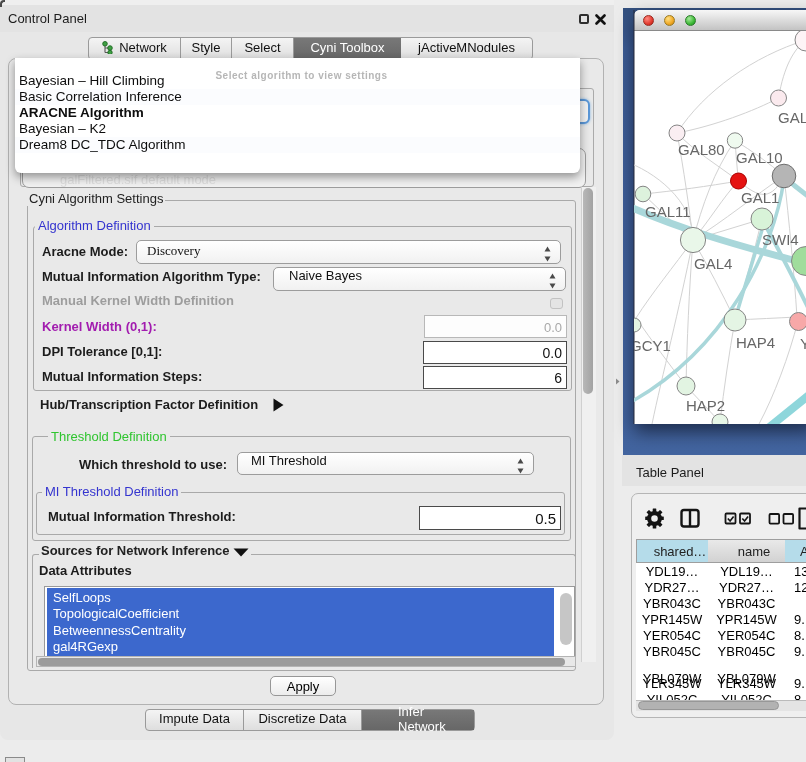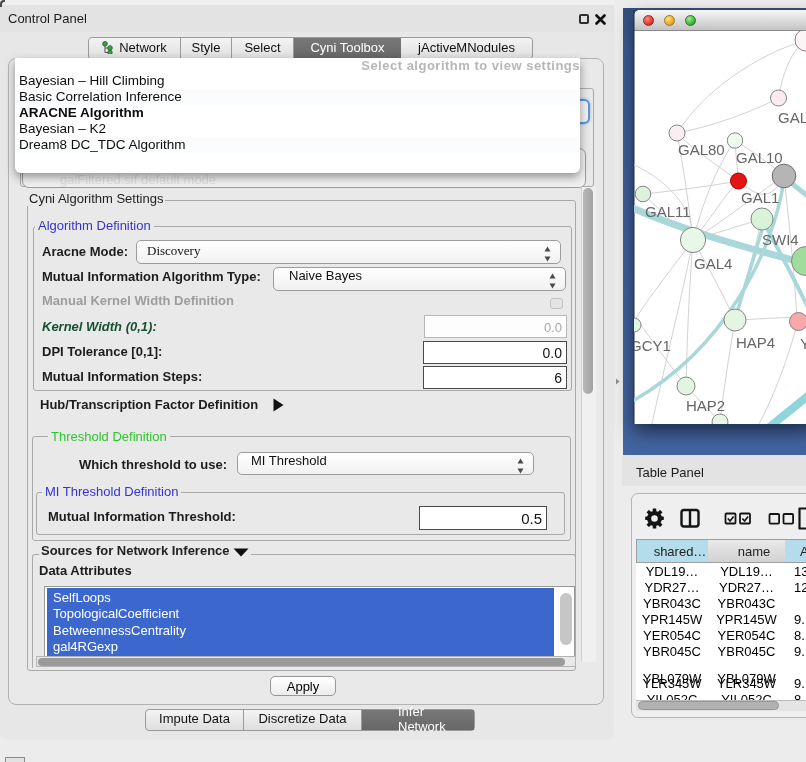--- a/index.html
+++ b/index.html
@@ -50,21 +50,21 @@
   <div class="tabseg sel" style="width:107px;">Cyni Toolbox</div>
   <div class="tabseg" style="width:131px;border-right:none;">jActiveMNodules</div>
 </div>
 
 <div class="abs" style="left:20px;top:88px;width:574px;height:99px;border:1px solid #aaa;border-radius:3px;"></div>
 <div class="abs" style="left:28px;top:99px;width:562px;height:25px;background:#f2f2f2;border:2px solid #5b97d7;border-radius:6px;box-shadow:0 0 3px #7fb3e3;"></div>
 <div class="abs" style="left:22px;top:148px;width:564px;height:40px;background:#f1f1f1;border:1px solid #9c9c9c;border-radius:7px;"></div>
 <div class="abs" style="left:60px;top:172px;font-size:13px;color:#dcdcdc;">galFiltered.sif default mode</div>
 
 <div class="abs" id="popup" style="left:15px;top:58px;width:565px;height:115px;background:#fff;border-radius:0 0 6px 6px;box-shadow:0 4px 10px rgba(0,0,0,0.4);overflow:hidden;">
-  <div style="height:15px;font-size:13px;color:#b6b6b6;font-weight:bold;text-align:right;padding-top:0;padding-left:8px;letter-spacing:0.5px;">Select algorithm to view settings</div>
+  <div style="height:15px;font-size:10px;color:#b6b6b6;font-weight:bold;text-align:center;padding-top:12px;padding-left:8px;letter-spacing:0.5px;">Select algorithm to view settings</div>
   <div class="pitem">Bayesian – Hill Climbing</div>
   <div class="pitem alt">Basic Correlation Inference</div>
   <div class="pitem" style="font-weight:bold;">ARACNE Algorithm</div>
   <div class="pitem">Bayesian – K2</div>
   <div class="pitem alt">Dream8 DC_TDC Algorithm</div>
 </div>
 
 <div class="abs" style="left:581px;top:187px;width:15px;height:475px;background:#f0f0f0;border-left:1px solid #d0d0d0;"></div>
 <div class="abs" style="left:583px;top:188px;width:10px;height:206px;background:linear-gradient(90deg,#b8b8b8,#a2a2a2);border-radius:5px;"></div>
 
@@ -87,21 +87,21 @@
     <span class="ct" style="left:15px;top:0px;">Naive Bayes</span>
     <svg class="ar" viewBox="0 0 8 16" width="8" height="16" style="top:5px;">
       <path d="M4 0.5 L7 5.5 L1 5.5 Z" fill="#4a4a4a"></path>
       <path d="M4 15.5 L7 10.5 L1 10.5 Z" fill="#4a4a4a"></path>
     </svg>
   </div>
 
 <div class="abs b13" style="left:42px;top:293px;color:#9d9d9d;">Manual Kernel Width Definition</div>
 <div class="abs" style="left:550px;top:298px;width:12.5px;height:11px;background:#e4e4e4;border:1px solid #c2c2c2;border-radius:3px;"></div>
 
-<div class="abs b13" style="left:42px;top:319px;color:#14532d;font-style:italic;">Kernel Width (0,1):</div>
+<div class="abs b13" style="left:42px;top:319px;color:#a21caf;">Kernel Width (0,1):</div>
 <div class="gfield" style="left:424px;top:315px;width:143px;height:23px;">0.0</div>
 
 <div class="abs b13" style="left:42px;top:344px;">DPI Tolerance [0,1]:</div>
 <div class="field" style="left:423px;top:341px;width:144px;height:23px;">0.0</div>
 
 <div class="abs b13" style="left:42px;top:369px;">Mutual Information Steps:</div>
 <div class="field" style="left:423px;top:366px;width:144px;height:23px;">6</div>
 
 <div class="abs b13" style="left:40px;top:397px;">Hub/Transcription Factor Definition</div>
 <svg class="abs" style="left:272px;top:398px;" width="13" height="14" viewBox="0 0 13 14">
@@ -116,21 +116,21 @@
     <span class="ct" style="left:13px;top:0px;">MI Threshold</span>
     <svg class="ar" viewBox="0 0 8 16" width="8" height="16" style="top:5px;">
       <path d="M4 0.5 L7 5.5 L1 5.5 Z" fill="#4a4a4a"></path>
       <path d="M4 15.5 L7 10.5 L1 10.5 Z" fill="#4a4a4a"></path>
     </svg>
   </div>
 
 <div class="group" style="left:36px;top:492px;width:529px;height:43px;"></div>
 <div class="glabel" style="left:42px;top:484px;color:#3434cf;padding:0 3px;">MI Threshold Definition</div>
 <div class="abs b13" style="left:48px;top:509px;">Mutual Information Threshold:</div>
-<div class="field" style="left:419px;top:506px;width:128px;height:24px;font-size:15px;">0.5</div>
+<div class="field" style="left:419px;top:506px;width:142px;height:24px;font-size:15px;">0.5</div>
 
 <div class="group" style="left:32px;top:554px;width:544px;height:114px;border-bottom:none;border-radius:3px 3px 0 0;"></div>
 <div class="glabel" style="left:39px;top:543px;color:#222;font-weight:bold;padding:0 2px;">Sources for Network Inference <svg width="16" height="9" viewBox="0 0 16 9" style="vertical-align:-2px;">
       <path d="M0.5 0.5 L15.5 0.5 L8 8.5 Z" fill="#111"></path>
     </svg></div>
 <div class="abs b13" style="left:39px;top:563px;">Data Attributes</div>
 <div class="abs" style="left:44px;top:586px;width:531px;height:70px;background:#fff;border:1px solid #999;border-bottom:none;overflow:hidden;">
   <div style="position:absolute;left:2px;top:1px;width:507px;height:76px;background:#3c68cd;color:#fff;font-size:13px;line-height:16.3px;padding:2px 0 0 6px;">SelfLoops<br>TopologicalCoefficient<br>BetweennessCentrality<br>gal4RGexp</div>
   <div style="position:absolute;right:2px;top:6px;width:12px;height:52px;background:#c6c6c6;border-radius:6px;"></div>
 </div>

